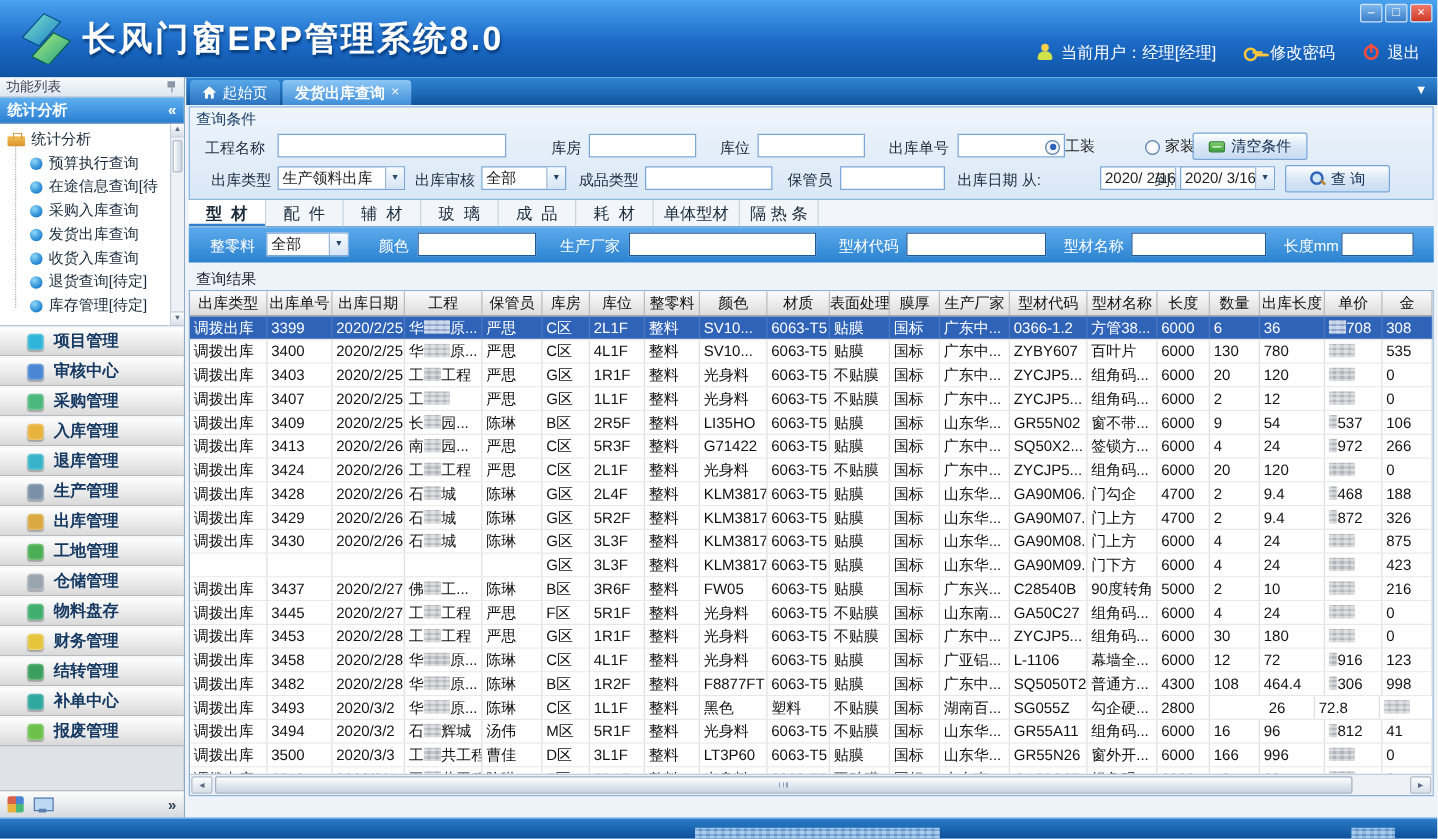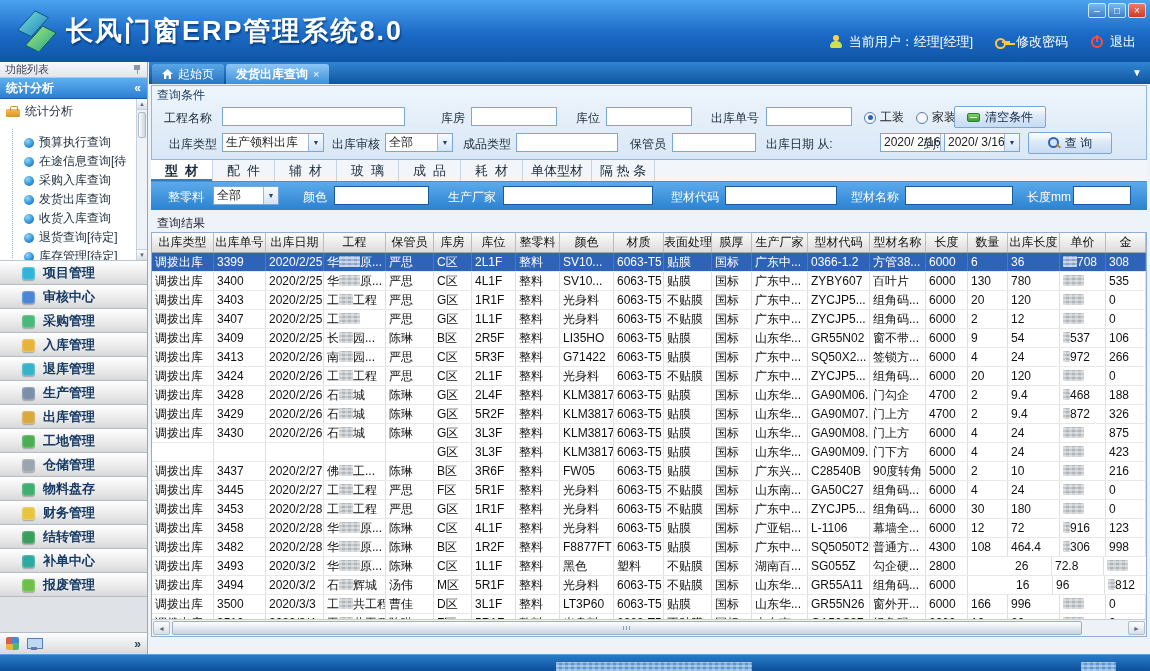--- a/index.html
+++ b/index.html
@@ -35,21 +35,21 @@
     display:flex; align-items:center; justify-content:space-between; padding:0 5px; font-size:11px; color:#445; }
   .icon-pin { width:9px; height:9px; display:inline-block; position:relative; }
   .icon-pin::before { content:""; position:absolute; left:1px; top:0; width:6px; height:5px; background:#8a97a6; }
   .icon-pin::after { content:""; position:absolute; left:3.5px; top:5px; width:1px; height:4px; background:#8a97a6; }
   .group-header { height:21px; background:linear-gradient(#5fb0f0,#2a7fd2); color:#fff; font-weight:bold;
     display:flex; align-items:center; justify-content:space-between; padding:0 6px; border-bottom:1px solid #1a5ea8; }
   .tree { height:162px; background:#fff; border-bottom:1px solid #b8c6d6; position:relative; overflow:hidden; padding-top:3px; }
   .tree-inner { position:absolute; left:0; right:11px; top:2px; }
   .tree-item { display:flex; align-items:center; height:20px; padding-left:6px; white-space:nowrap; cursor:pointer; }
   .tree-item.child { padding-left:24px; height:19px; }
-  .tree-children { position:relative;margin-top:12px; }
+  .tree-children { position:relative; }
   .tree-children::before { content:""; position:absolute; left:12px; top:-4px; bottom:8px; border-left:1px dotted #9fb0c2; }
   .icon-toolbox { width:14px; height:11px; display:inline-block; position:relative; margin-right:5px; flex:none; }
   .icon-toolbox::before { content:""; position:absolute; left:0; top:3px; width:14px; height:8px; background:linear-gradient(#f5bf56,#d9942c); border-radius:1px; }
   .icon-toolbox::after { content:""; position:absolute; left:4px; top:0px; width:6px; height:4px; border:1px solid #c9882a; border-bottom:none; border-radius:2px 2px 0 0; }
   .tree-dot { width:10px; height:10px; border-radius:50%; background:radial-gradient(circle at 35% 30%, #8fd8f8, #2f8fd8 60%, #1560ae); margin-right:5px; flex:none; }
   .tree-label { font-size:12px; color:#1a2a3a; }
   .vscroll { position:absolute; right:0; top:0; bottom:0; width:11px; background:#eef1f5; border-left:1px solid #c4cedc; }
   .vs-arrow { height:11px; display:flex; align-items:center; justify-content:center; font-size:6px; color:#56697e; background:linear-gradient(#fdfdfd,#d8dfe8); border-bottom:1px solid #c4cedc; cursor:pointer; }
   .vs-arrow.down { position:absolute; bottom:0; left:0; right:0; border-top:1px solid #c4cedc; border-bottom:none; }
   .vs-thumb { position:absolute; left:1px; right:1px; top:13px; height:26px; background:linear-gradient(90deg,#fdfdfd,#c9d4e2); border:1px solid #aebccc; border-radius:2px; }
@@ -320,21 +320,21 @@
 
     <div class="qrow r1">
       <span class="qlabel" style="left:12px">工程名称</span>
       <input class="qinput" style="left: 70px; width: 183px;">
       <span class="qlabel" style="left:289px">库房</span>
       <input class="qinput" style="left: 319px; width: 86px;">
       <span class="qlabel" style="left:424px">库位</span>
       <input class="qinput" style="left: 454px; width: 86px;">
       <span class="qlabel" style="left:559px">出库单号</span>
       <input class="qinput" style="left: 614px; width: 86px;">
-      <span class="radio checked" style="left:712px">
+      <span class="radio checked" style="left:684px">
         <span class="rdot"></span>
         <span>工装</span>
       </span>
       <span class="radio" style="left:764px">
         <span class="rdot"></span>
         <span>家装</span>
       </span>
       <div class="btn" style="left:802px;width:92px">
         <span class="icon-clear"></span>
         <span>清空条件</span>
@@ -812,21 +812,21 @@
           <div class="cell" style="width: 44px;">5R1F</div>
           <div class="cell" style="width: 44px;">整料</div>
           <div class="cell" style="width: 54px;">光身料</div>
           <div class="cell" style="width: 50px;">6063-T5</div>
           <div class="cell" style="width: 48px;">不贴膜</div>
           <div class="cell" style="width: 40px;">国标</div>
           <div class="cell" style="width: 56px;">山东华...</div>
           <div class="cell" style="width: 62px;">GR55A11</div>
           <div class="cell" style="width: 56px;">组角码...</div>
           <div class="cell" style="width: 42px;">6000</div>
-          <div class="cell" style="width: 40px; margin-left: 45px;">16</div>
+          <div class="cell" style="width: 40px;">16</div>
           <div class="cell" style="width: 52px;">96</div>
           <div class="cell" style="width: 46px;"><span class="mosaic" style="width:7px"></span>812</div>
           <div class="cell" style="width: 40px;">41</div>
         </div>
         <div class="grow">
           <div class="cell" style="width: 62px;">调拨出库</div>
           <div class="cell" style="width: 52px;">3500</div>
           <div class="cell" style="width: 58px;">2020/3/3</div>
           <div class="cell" style="width: 62px;">工<span class="mosaic" style="width:14px"></span>共工程</div>
           <div class="cell" style="width: 48px;">曹佳</div>

